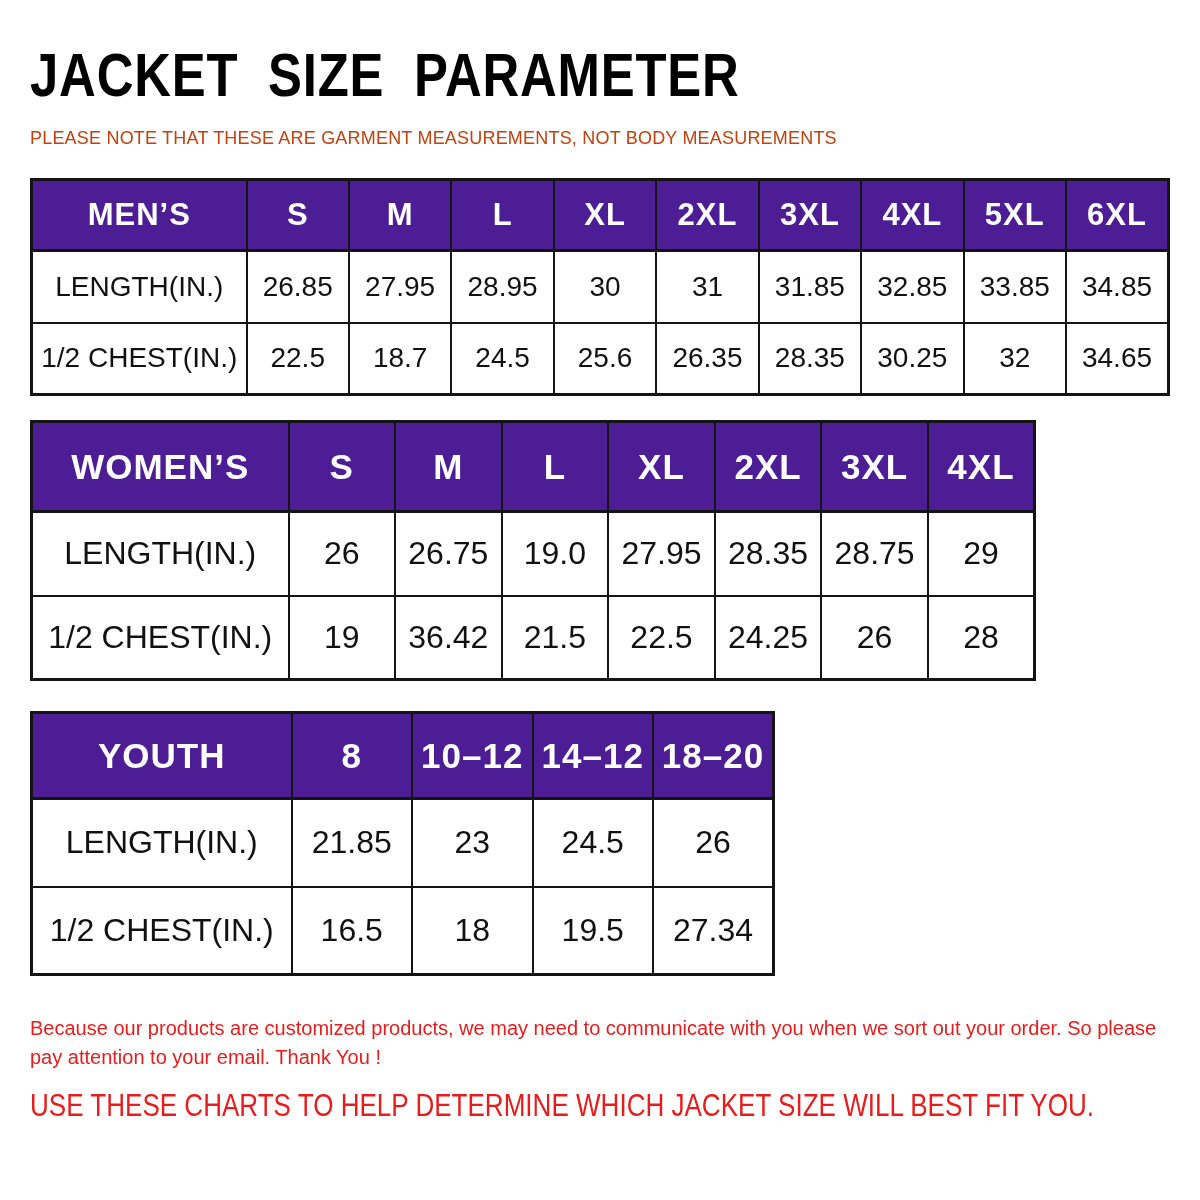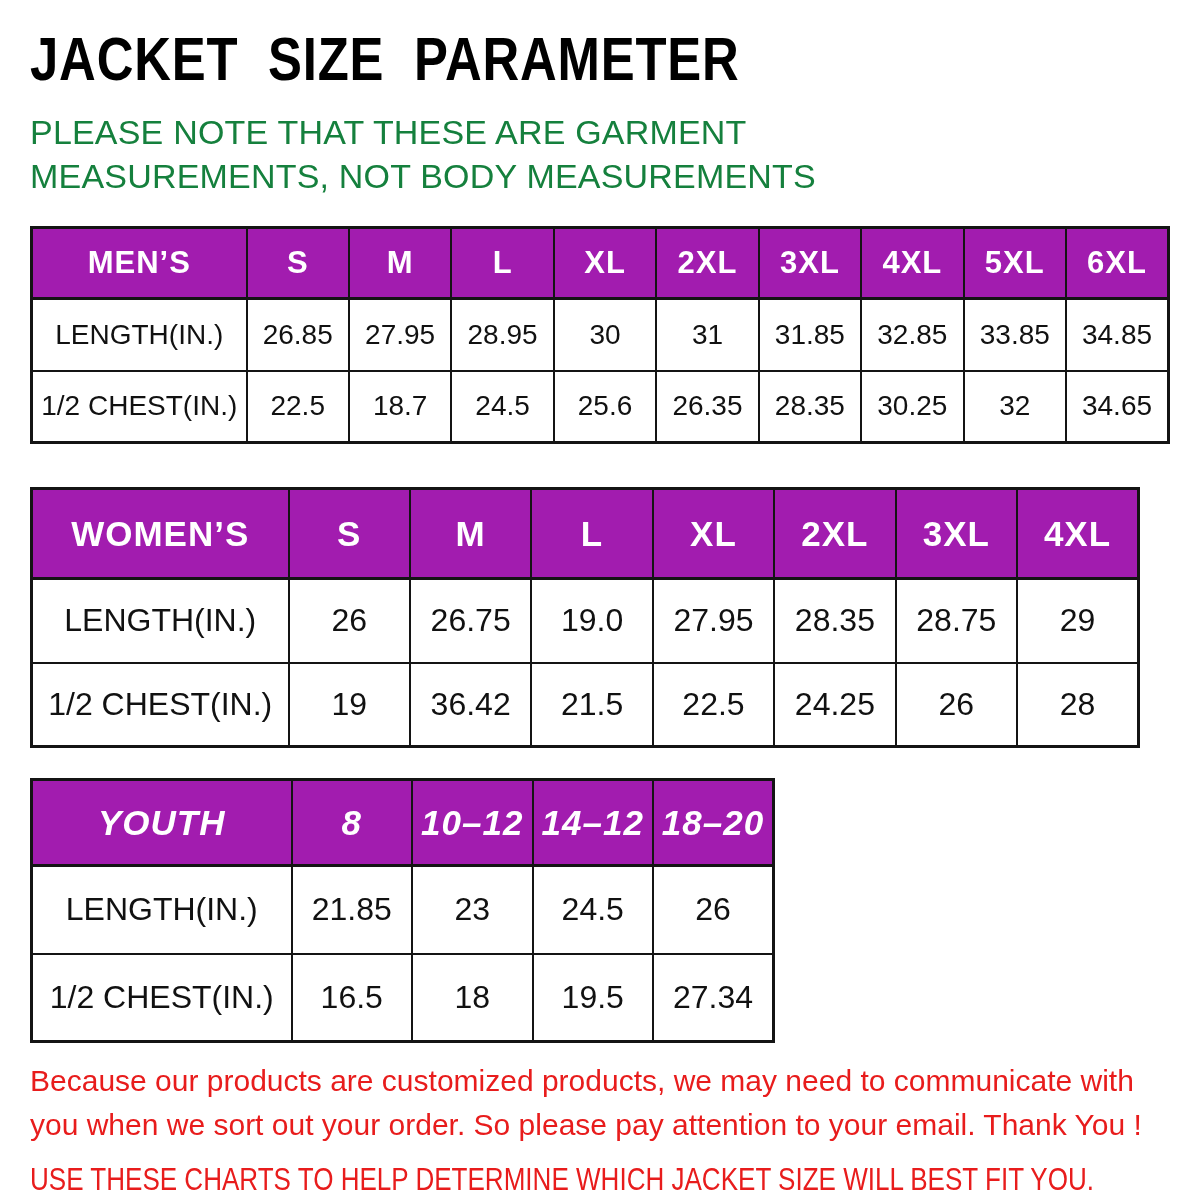--- a/index.html
+++ b/index.html
@@ -1,85 +1,85 @@
 <!DOCTYPE html>
 <html><head>
 <meta charset="utf-8">
 <style>
   * { box-sizing: border-box; margin: 0; padding: 0; }
   html, body { width: 1200px; background: #ffffff; }
   body {
     font-family: "Liberation Sans", sans-serif;
     color: #111;
   }
-  .page { width: 1200px; height: 1200px; padding: 26px 30px 0 30px; overflow: hidden; }
+  .page { width: 1200px; height: 1200px; padding: 42px 30px 0 30px; overflow: hidden; }
 
   
   .title {
     font-size: 62px;
     font-weight: bold;
     line-height: 1.05;
     letter-spacing: 1px;
     word-spacing: 18px;
     white-space: nowrap;
     color: #000;
     transform: scaleX(0.82);
     transform-origin: 0 50%;
   }
 
   
   .note {
     margin-top: 20px;
     max-width: 905px;
-    font-size: 34px;
+    font-size: 18px;
     line-height: 1.28;
     letter-spacing: 0.2px;
-    color: #15803d;
+    color: #c2410c;
   }
 
   
   table {
     border-collapse: collapse;
     table-layout: fixed;
     border: 3px solid #141414;
   }
   th, td {
     border: 2px solid #141414;
     text-align: center;
     vertical-align: middle;
     overflow: hidden;
   }
   thead th {
-    background: #a21caf;
+    background: #4c1d95;
     color: #ffffff;
     font-weight: bold;
     border-bottom-width: 3px;
   }
   tbody td.rowlabel { white-space: nowrap; }
 
   .t-mens { width: 1140px; margin-top: 28px; }
   .t-mens thead th { height: 71px; font-size: 31px; letter-spacing: 1px; }
   .t-mens tbody td { height: 72px; font-size: 28px; }
   .t-mens col.c0 { width: 215px; }
 
-  .t-womens { width: 1110px; margin-top: 43px; }
+  .t-womens { width: 1006px; margin-top: 24px; }
   .t-womens thead th { height: 90px; font-size: 35px; letter-spacing: 1px; }
   .t-womens tbody td { height: 84px; font-size: 32px; }
   .t-womens col.c0 { width: 257px; }
 
   .t-youth { width: 745px; margin-top: 30px; }
-  .t-youth thead th { height: 86px; font-size: 35px; letter-spacing: 1px; font-style: italic; }
+  .t-youth thead th { height: 86px; font-size: 35px; letter-spacing: 1px; }
   .t-youth tbody td { height: 88px; font-size: 32px; }
   .t-youth col.c0 { width: 260px; }
 
   
   .footer-para {
-    margin-top: 16px;
+    margin-top: 38px;
     max-width: 1135px;
-    font-size: 30px;
+    font-size: 20px;
     line-height: 1.45;
     color: #e81c1c;
   }
   .footer-use {
     margin-top: 16px;
     font-size: 31px;
     white-space: nowrap;
     color: #e81c1c;
     transform: scaleX(0.84);
     transform-origin: 0 50%;

